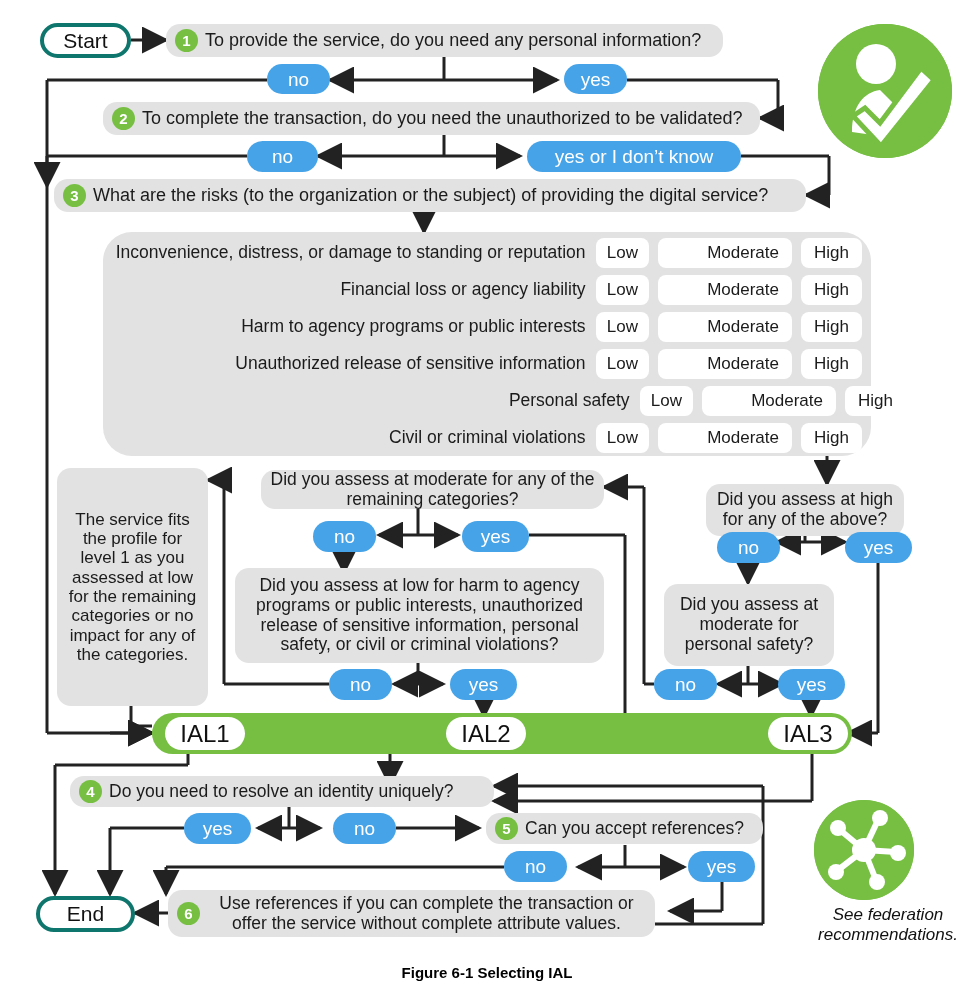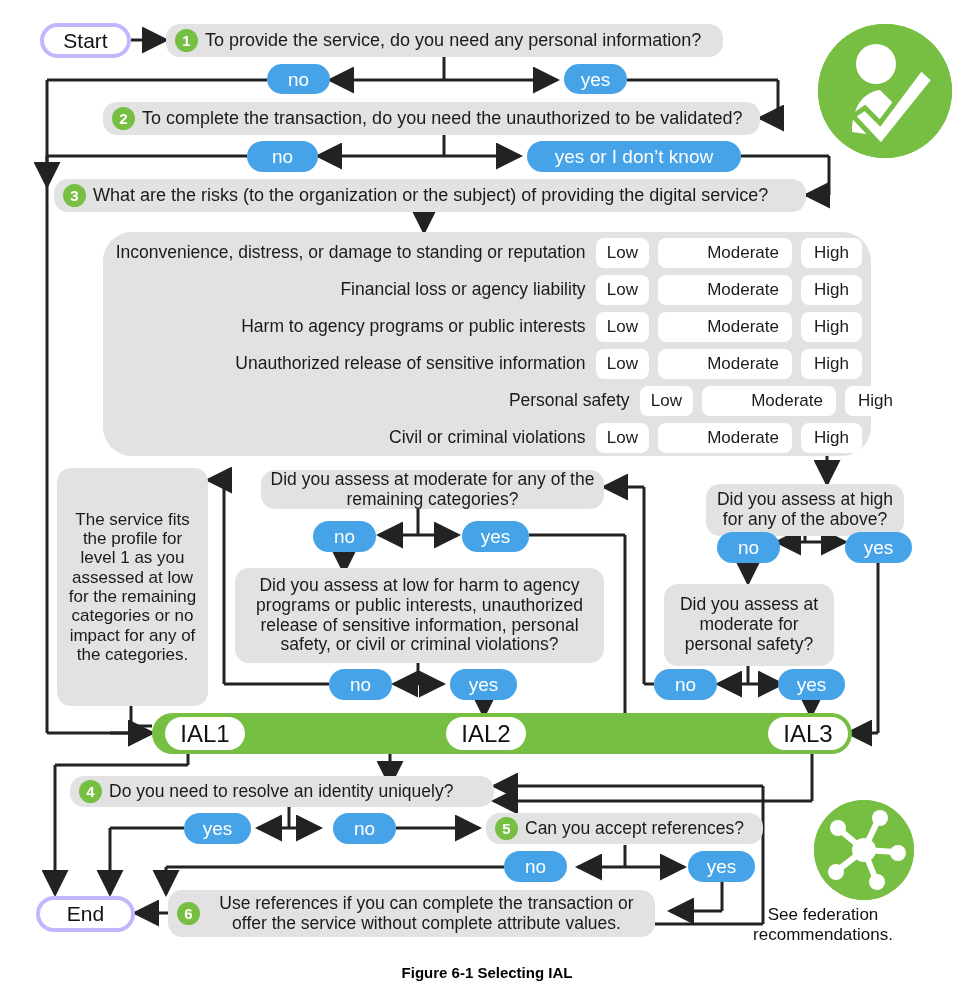--- a/index.html
+++ b/index.html
@@ -16,21 +16,21 @@
   }
   .grey.left{justify-content:flex-start;}
 
   .pill{
     background:#46a3e8;color:#fff;border-radius:999px;
     display:flex;align-items:center;justify-content:center;
     font-size:19px;line-height:1;
   }
 
   .terminal{
-    background:#fff;border:4px solid #c4b5fd;border-radius:999px;
+    background:#fff;border:4px solid #0f766e;border-radius:999px;
     display:flex;align-items:center;justify-content:center;
     font-size:21px;color:#111;
   }
 
   .ialbar{
     position:absolute;background:#76bf43;border-radius:26px;
   }
   .iallabel{
     position:absolute;background:#fff;border-radius:999px;
     display:flex;align-items:center;justify-content:center;
@@ -398,20 +398,20 @@
       </g>
       <circle cx="50" cy="50" r="12" fill="#fff"></circle>
       <circle cx="24" cy="28" r="8" fill="#fff"></circle>
       <circle cx="66" cy="18" r="8" fill="#fff"></circle>
       <circle cx="84" cy="53" r="8" fill="#fff"></circle>
       <circle cx="63" cy="82" r="8" fill="#fff"></circle>
       <circle cx="22" cy="72" r="8" fill="#fff"></circle>
     </svg>
   </div>
 
-  <div class="fedcaption" style="left:738px;top:905px;width:170px;">
+  <div class="fedcaption" style="left:803px;top:905px;width:170px;font-style:italic;">
     <div>See federation</div>
     <div>recommendations.</div>
   </div>
 
   <div class="caption" style="left:0;top:964px;">Figure 6-1 Selecting IAL</div>
 
 </div>
 
 </body></html>

